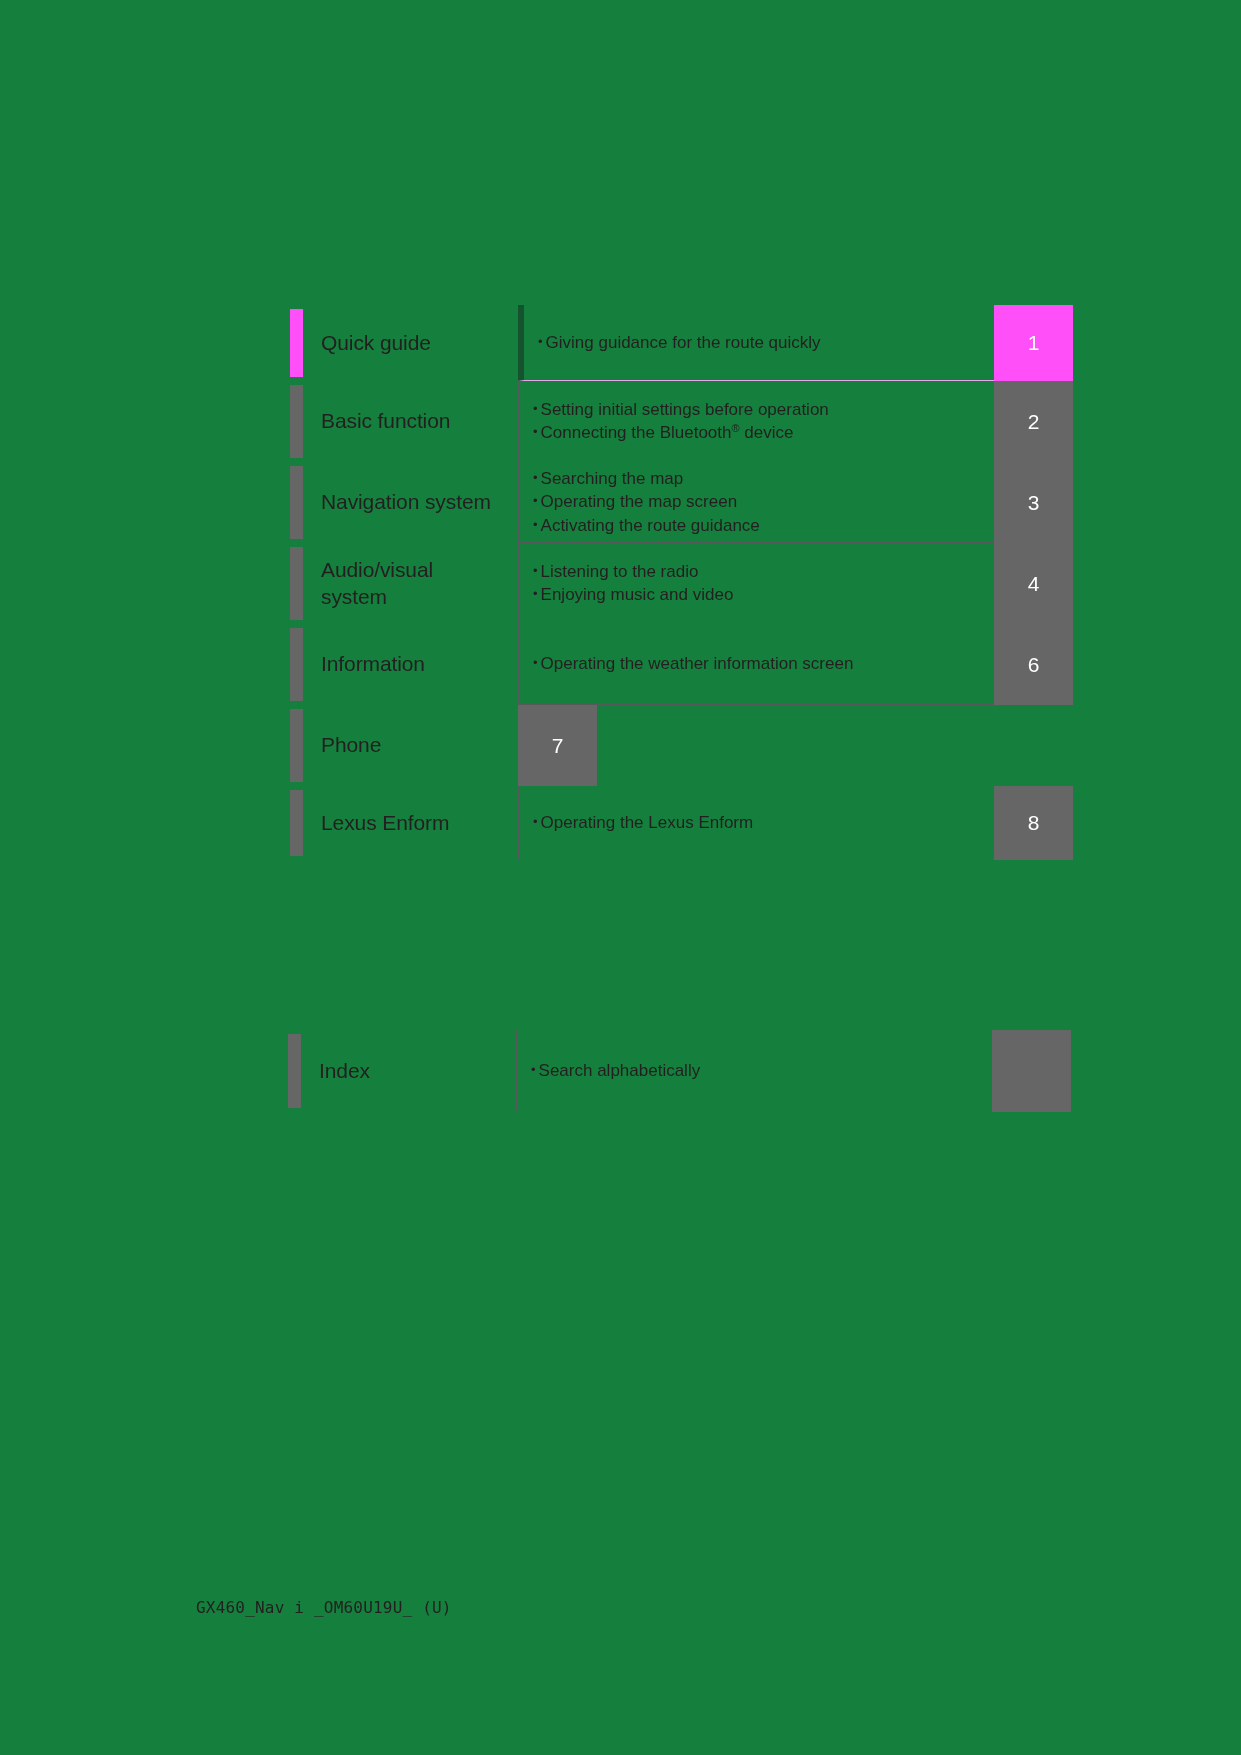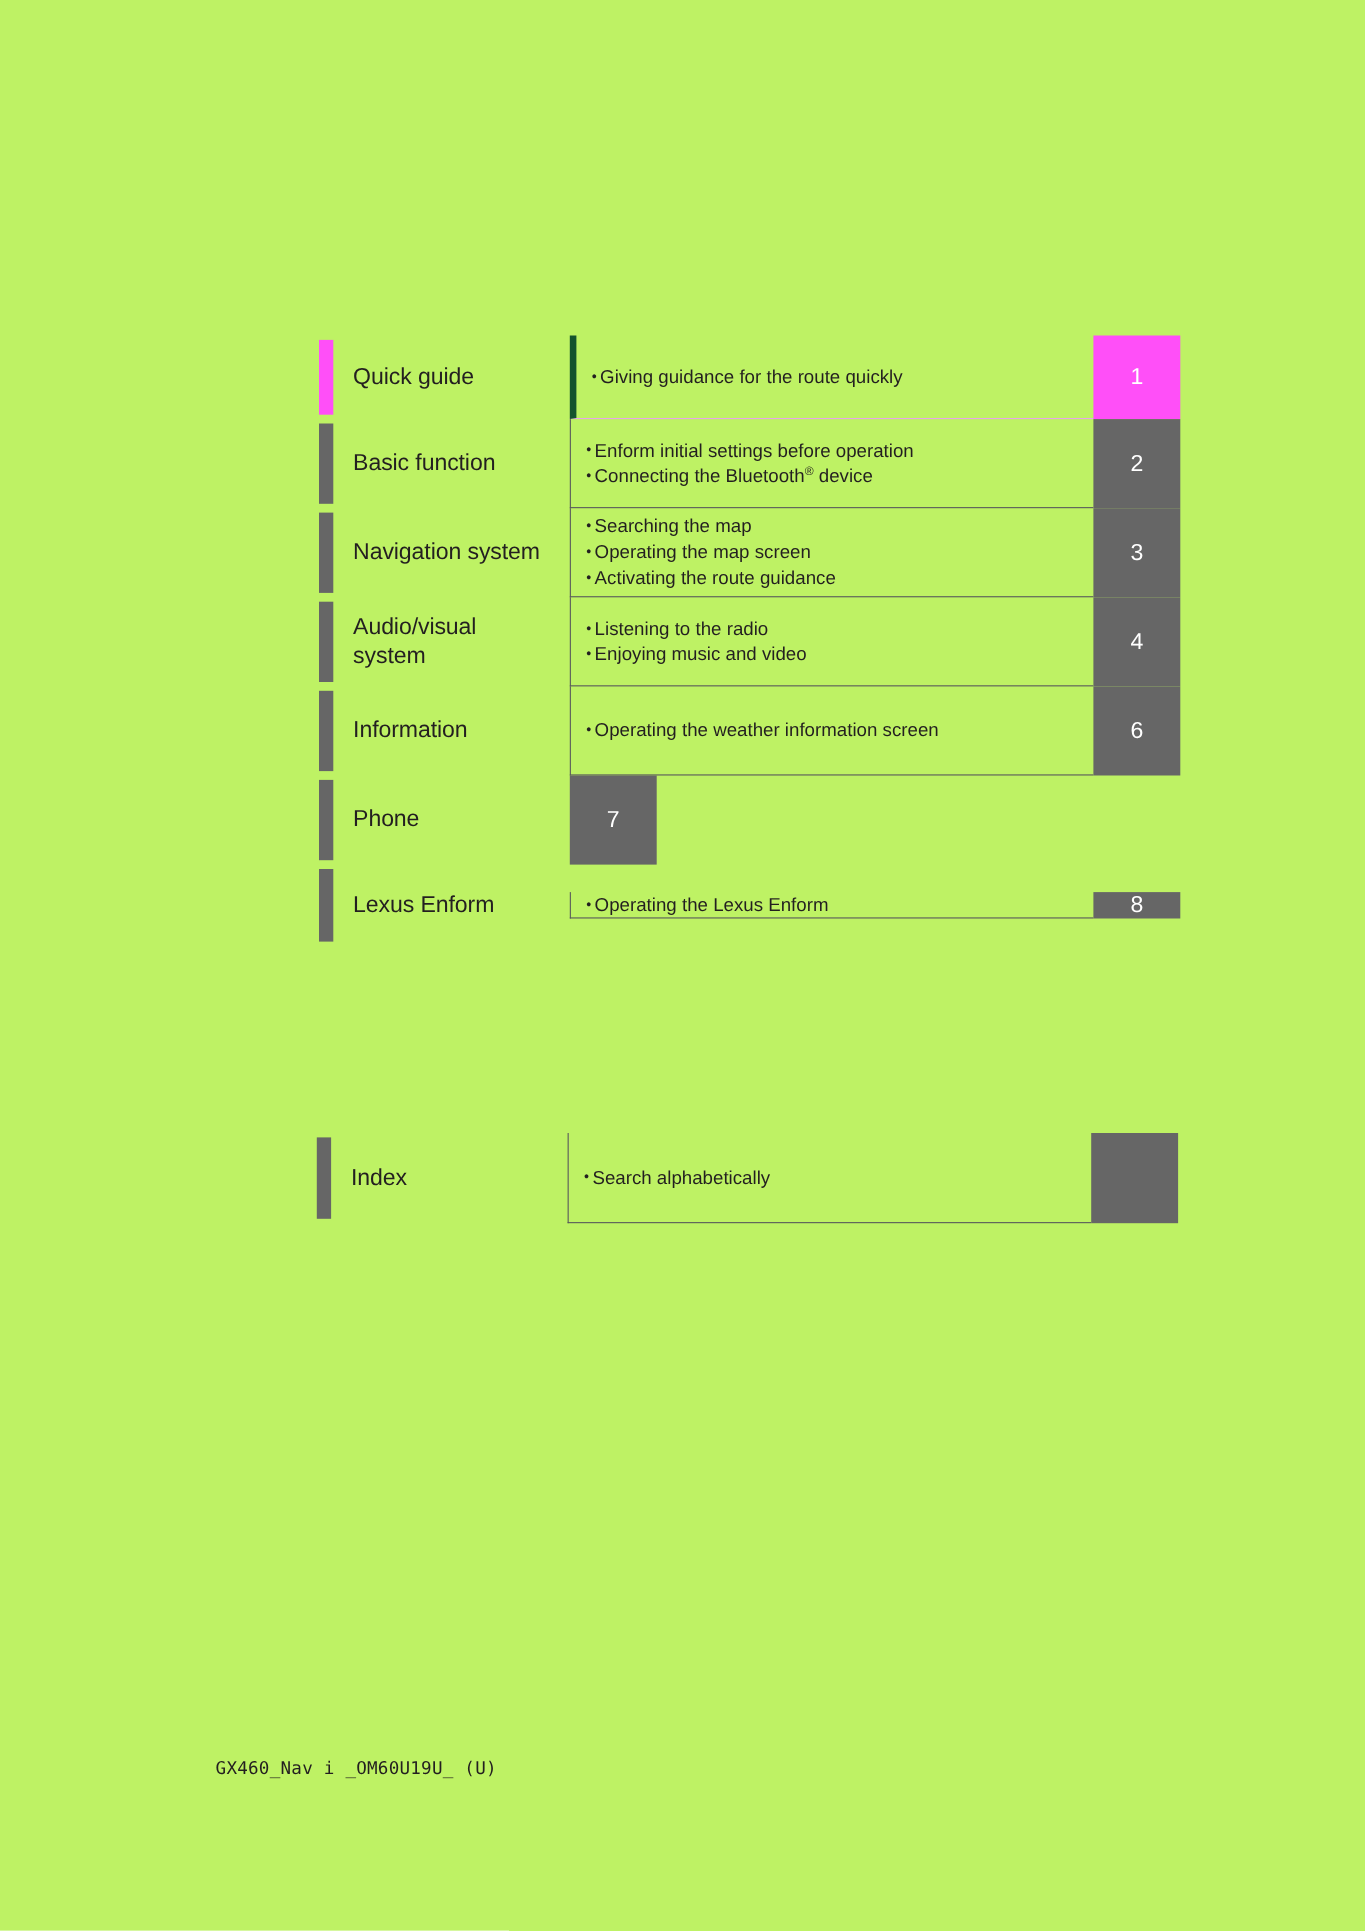--- a/index.html
+++ b/index.html
@@ -14,21 +14,21 @@
     position: relative;
     font-family: "Liberation Sans", sans-serif;
     color: #231f20;
     overflow: hidden;
   }
 
   
   .page {
     position: absolute;
     inset: 0;
-    background: #bef264;
+    background: #15803d;
   }
 
   
   .toc {
     position: absolute;
     left: 290px;
     top: 305px;
     width: 783px;
   }
 
@@ -119,21 +119,21 @@
   .numbox.accent { background: #ff4ff8; }
 
   
   .h-1 { height: 76px; }
   .h-2 { height: 81px; }
   .h-3 { height: 81px; }
   .h-4 { height: 81px; }
   .h-5 { height: 81px; }
   .h-6 { height: 81px; }
   .h-7 { height: 81px; }
-  .h-8 { height: 74px; align-items: center; }
+  .h-8 { height: 74px; }
 
   
   .index-wrap {
     position: absolute;
     left: 288px;
     top: 1030px;
     width: 783px;
   }
   .index-wrap .toc-row { height: 82px; }
 
@@ -166,21 +166,21 @@
       </div>
       <div class="numbox accent">1</div>
     </div>
 
     <div class="toc-row h-2">
       <div class="tab-bar"></div>
       <div class="chapter">
         <div class="chapter-title">Basic function</div>
       </div>
       <div class="desc">
-        <div class="desc-line"><span class="dot">•</span><span>Enform initial settings before operation</span></div>
+        <div class="desc-line"><span class="dot">•</span><span>Setting initial settings before operation</span></div>
         <div class="desc-line"><span class="dot">•</span><span>Connecting the Bluetooth<span class="reg">®</span> device</span></div>
       </div>
       <div class="numbox">2</div>
     </div>
 
     <div class="toc-row h-3">
       <div class="tab-bar"></div>
       <div class="chapter">
         <div class="chapter-title">Navigation system</div>
       </div>

